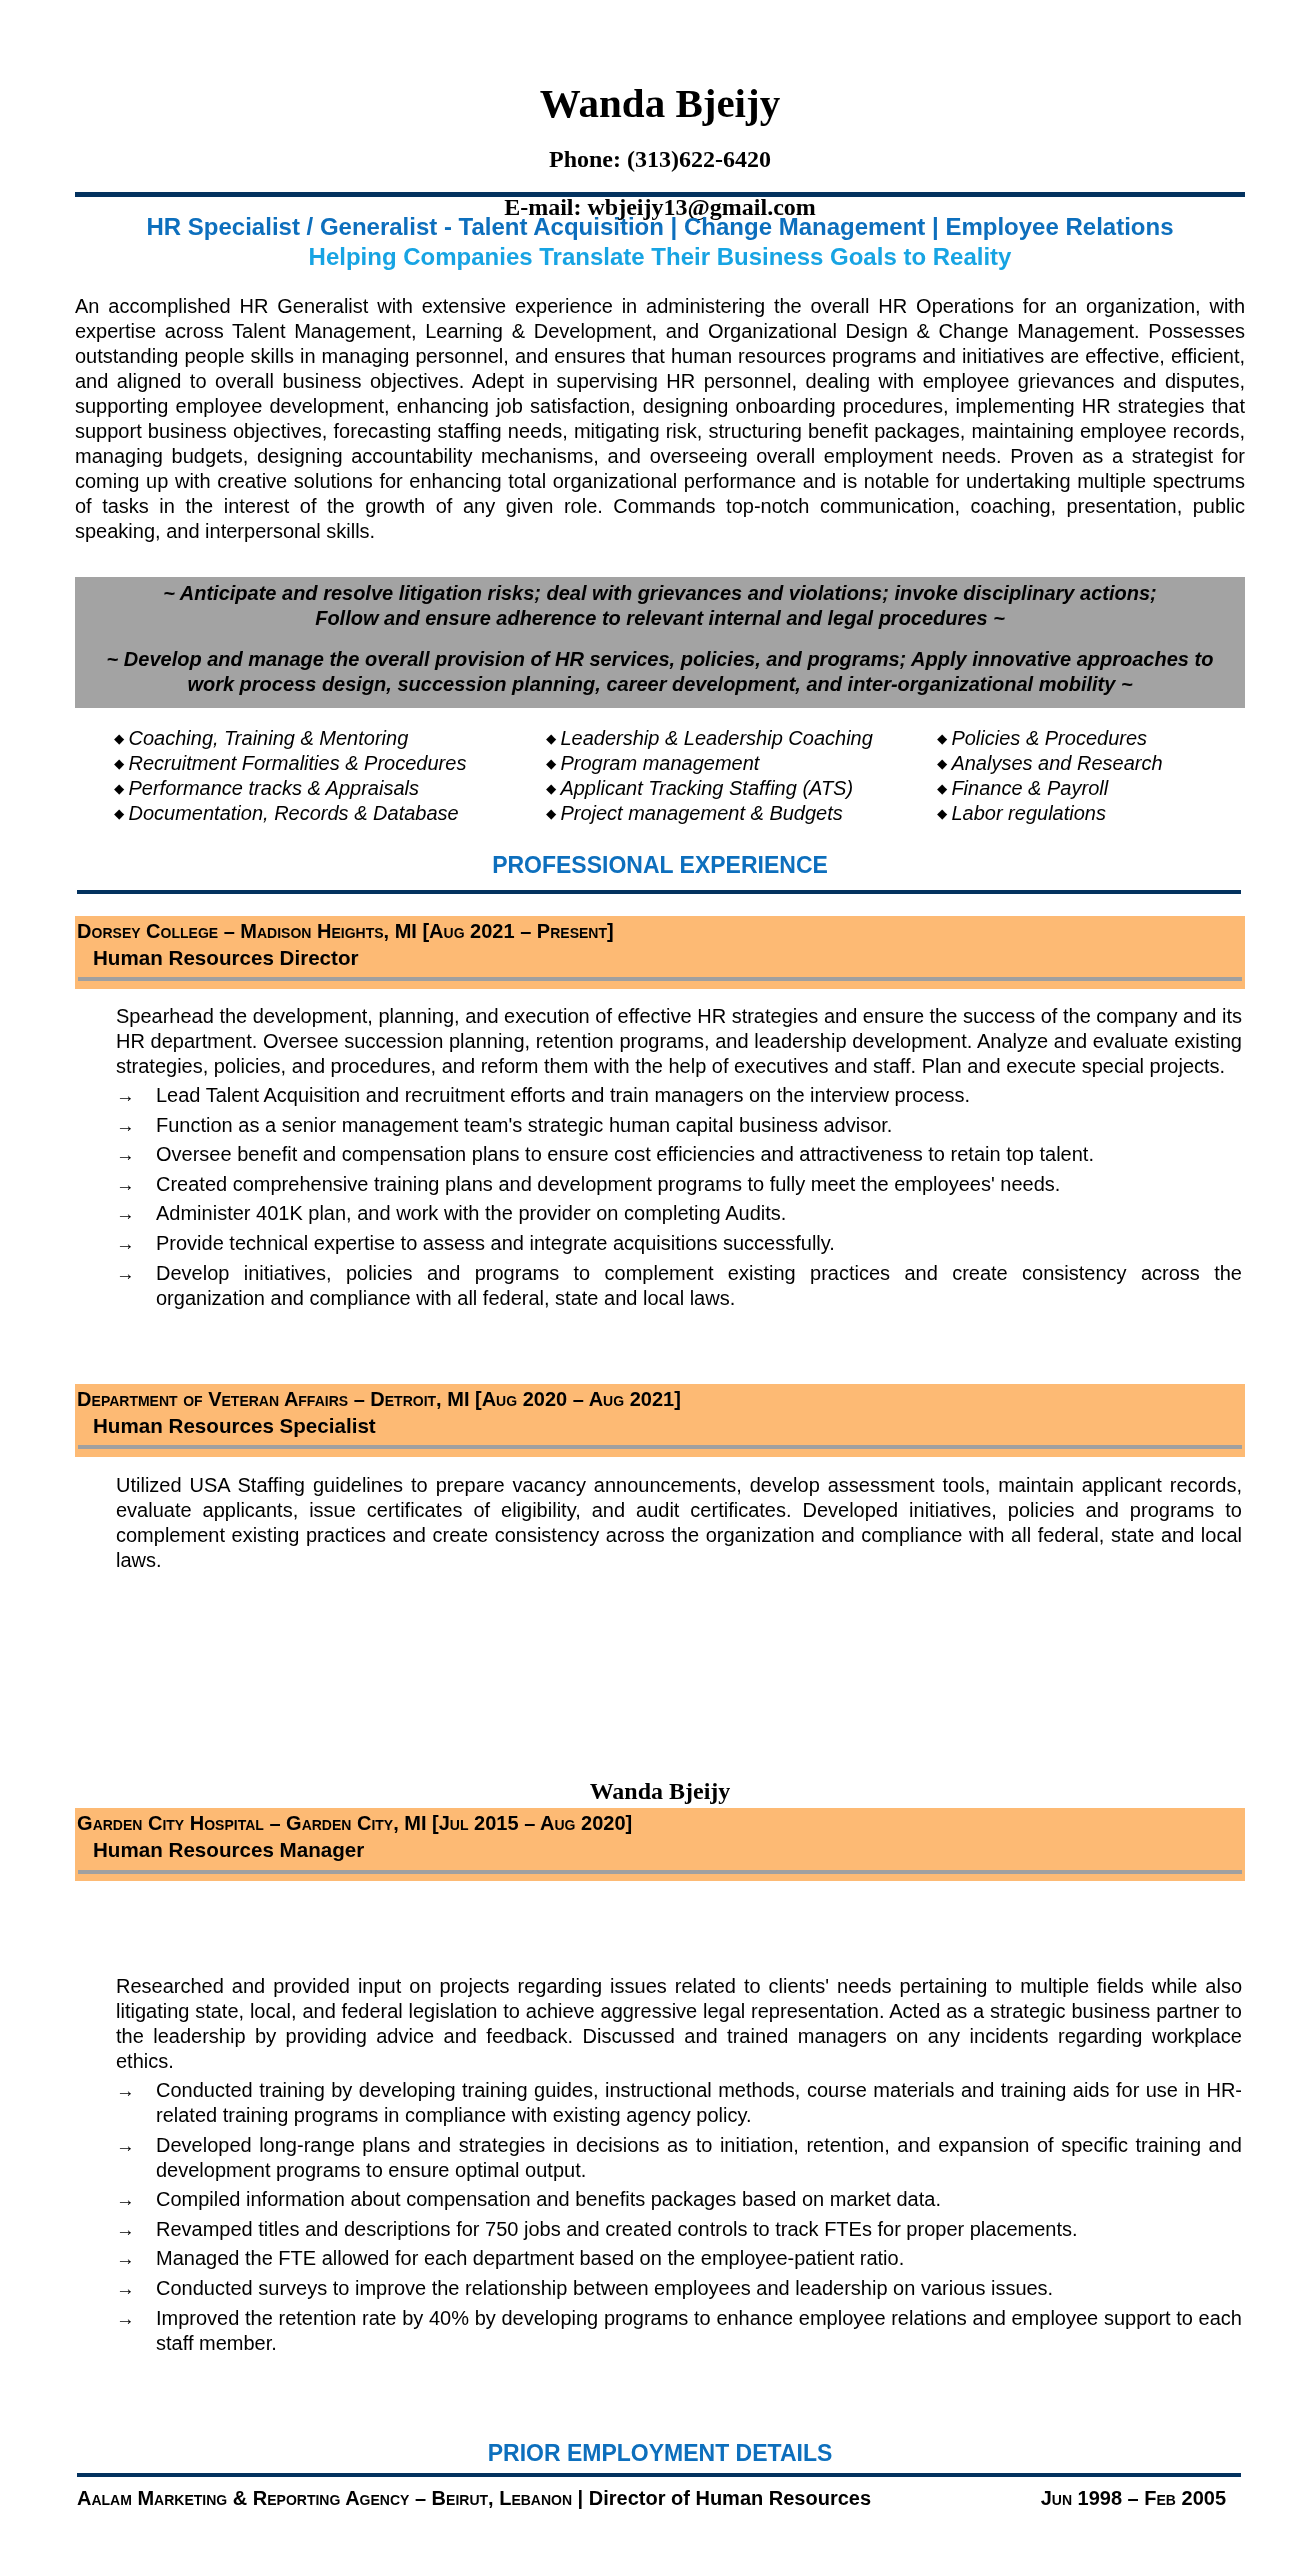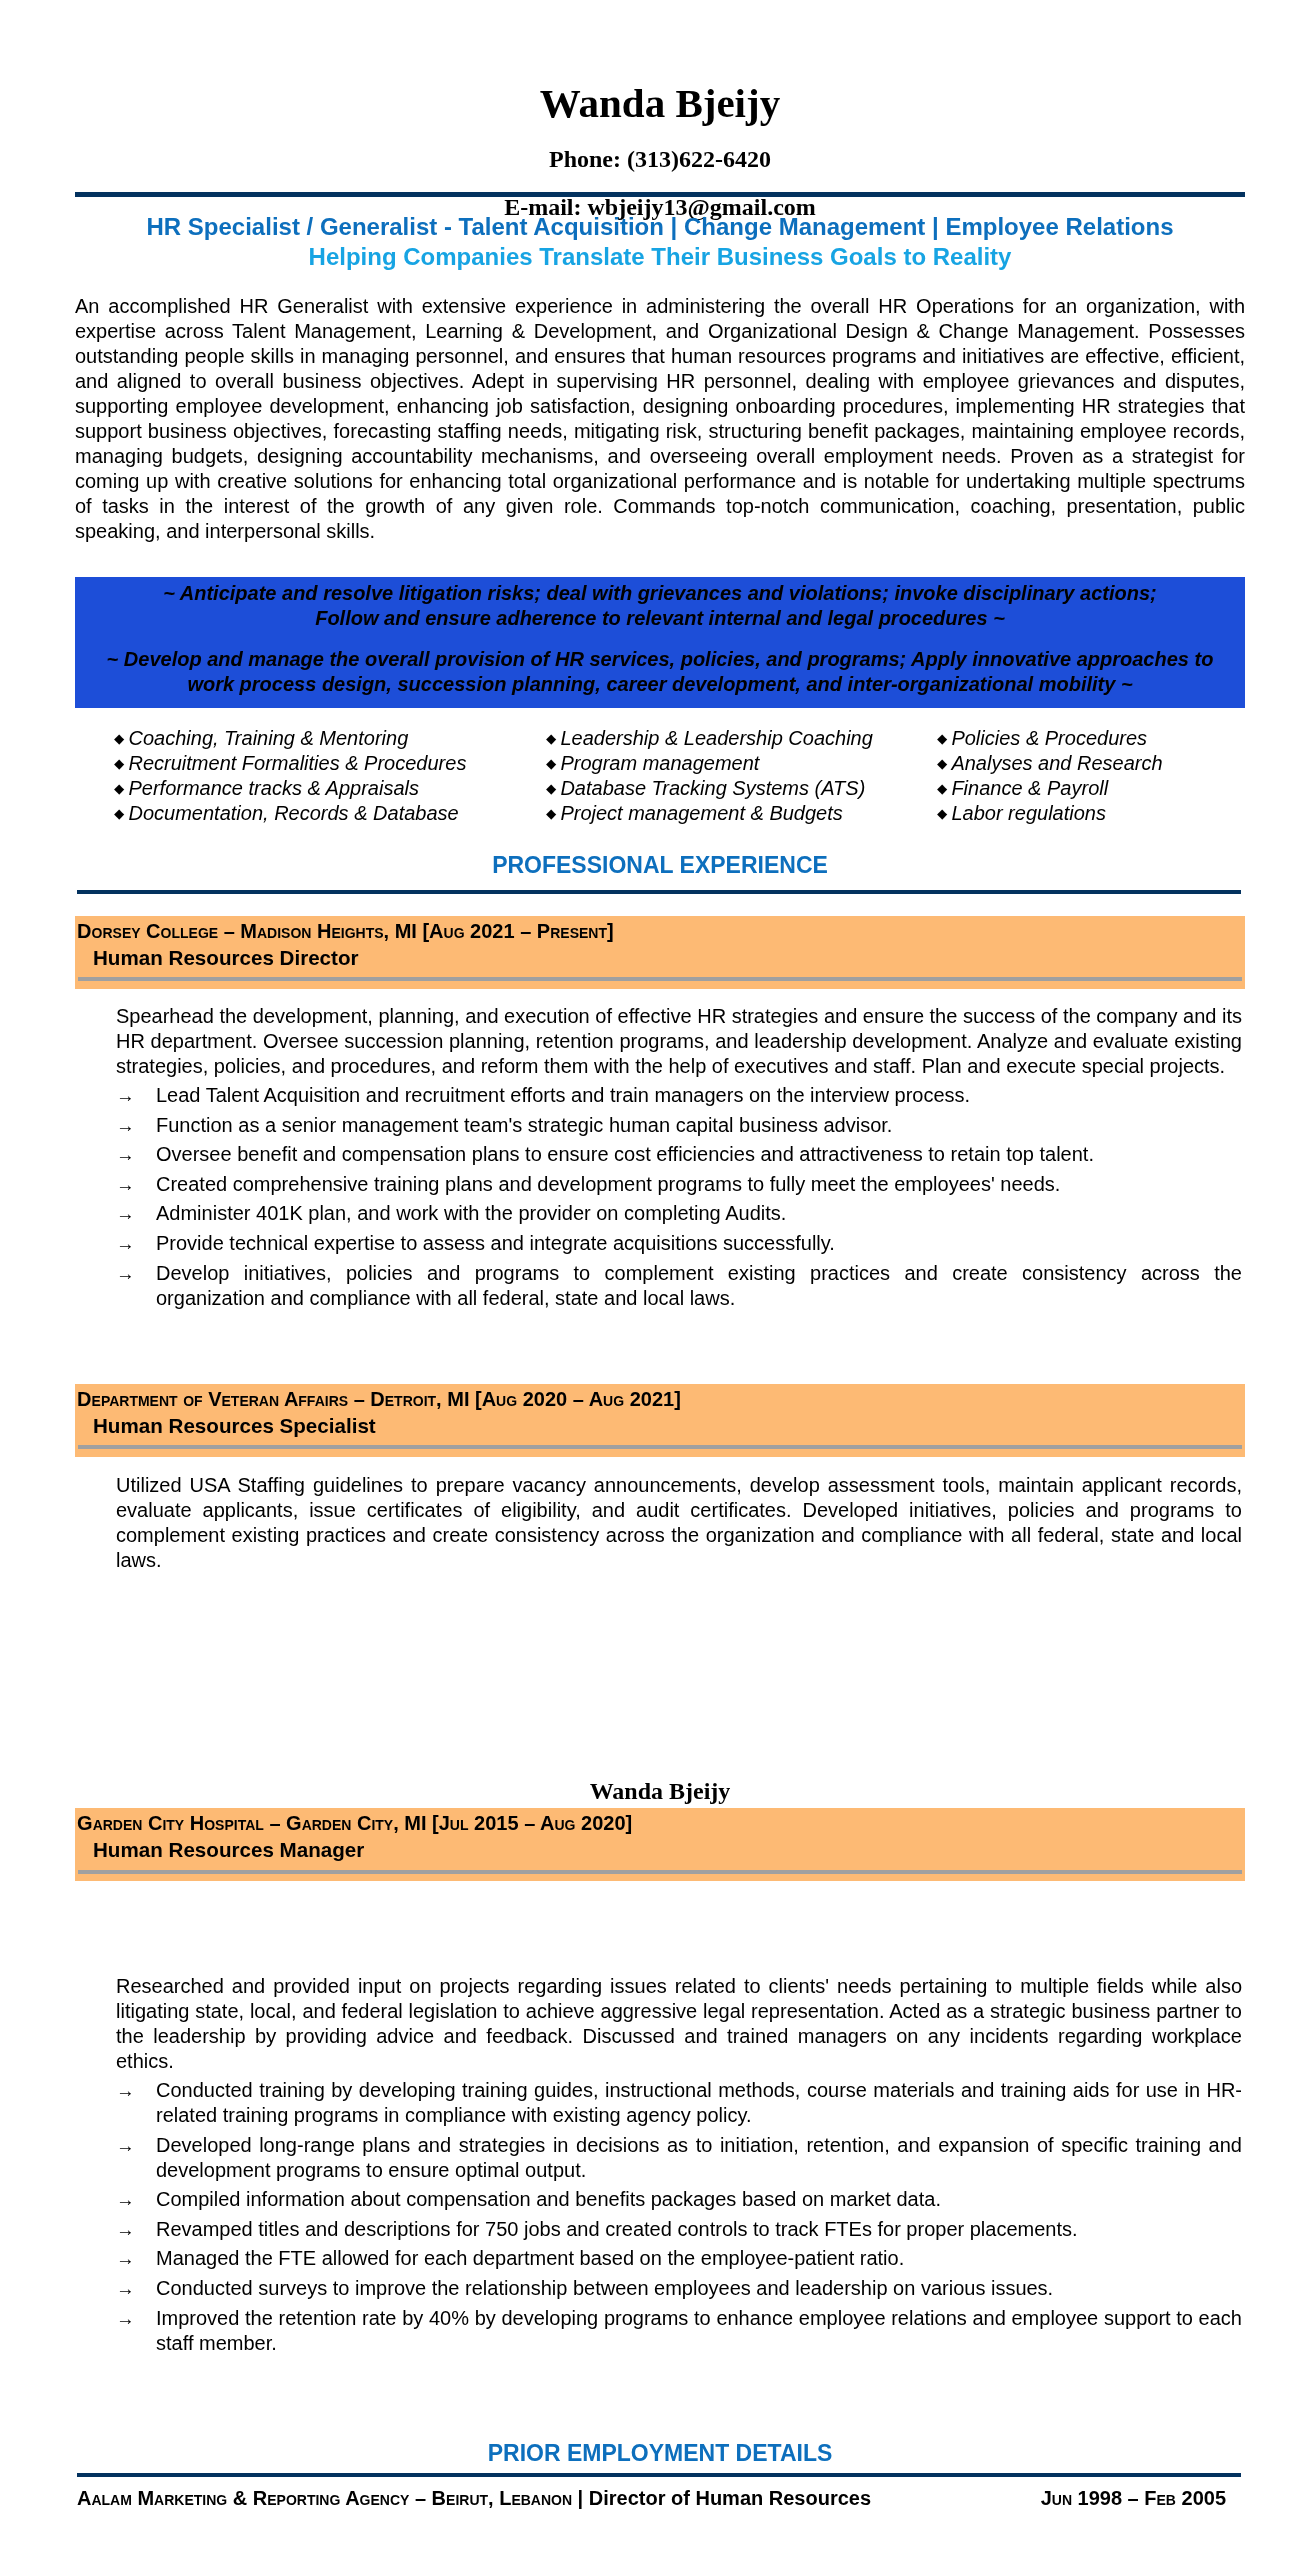--- a/index.html
+++ b/index.html
@@ -15,21 +15,21 @@
     .rule-header { position: absolute; left: 75px; width: 1170px; top: 192px; }
 
     .headline { position: absolute; left: 75px; width: 1170px; top: 212px; text-align: center; font-weight: bold;
                 font-size: 24px; line-height: 30px; color: #0d6fbd; }
     .subhead { position: absolute; left: 75px; width: 1170px; top: 242px; text-align: center; font-weight: bold;
                font-size: 24px; line-height: 30px; color: #17a4e3; }
 
     .summary { position: absolute; left: 75px; width: 1170px; top: 294px; font-size: 20px; line-height: 25px;
                text-align: justify; }
 
-    .banner { position: absolute; left: 75px; width: 1170px; top: 577px; height: 131px; background: #1d4ed8;
+    .banner { position: absolute; left: 75px; width: 1170px; top: 577px; height: 131px; background: #a3a3a3;
               text-align: center; font-style: italic; font-weight: bold; font-size: 20px; line-height: 25px; }
     .banner p { margin: 0; }
     .banner .b1 { padding-top: 4.1px; }
     .banner .b2 { margin-top: 15.5px; }
 
     .skills { position: absolute; top: 726px; left: 75px; width: 1170px; font-style: italic; font-size: 20px; line-height: 25px; }
     .skills .col { position: absolute; top: 0; }
     .skills .col1 { left: 4.1px; margin-left: 35px; }
     .skills .col2 { left: 471px; }
     .skills .col3 { left: 862px; }
@@ -84,21 +84,21 @@
 <div class="skills">
   <div class="col col1">
     <div class="item"><span class="diamond">◆</span><span>Coaching, Training &amp; Mentoring</span></div>
     <div class="item"><span class="diamond">◆</span><span>Recruitment Formalities &amp; Procedures</span></div>
     <div class="item"><span class="diamond">◆</span><span>Performance tracks &amp; Appraisals</span></div>
     <div class="item"><span class="diamond">◆</span><span>Documentation, Records &amp; Database</span></div>
   </div>
   <div class="col col2">
     <div class="item"><span class="diamond">◆</span><span>Leadership &amp; Leadership Coaching</span></div>
     <div class="item"><span class="diamond">◆</span><span>Program management</span></div>
-    <div class="item"><span class="diamond">◆</span><span>Database Tracking Systems (ATS)</span></div>
+    <div class="item"><span class="diamond">◆</span><span>Applicant Tracking Staffing (ATS)</span></div>
     <div class="item"><span class="diamond">◆</span><span>Project management &amp; Budgets</span></div>
   </div>
   <div class="col col3">
     <div class="item"><span class="diamond">◆</span><span>Policies &amp; Procedures</span></div>
     <div class="item"><span class="diamond">◆</span><span>Analyses and Research</span></div>
     <div class="item"><span class="diamond">◆</span><span>Finance &amp; Payroll</span></div>
     <div class="item"><span class="diamond">◆</span><span>Labor regulations</span></div>
   </div>
 </div>
 

